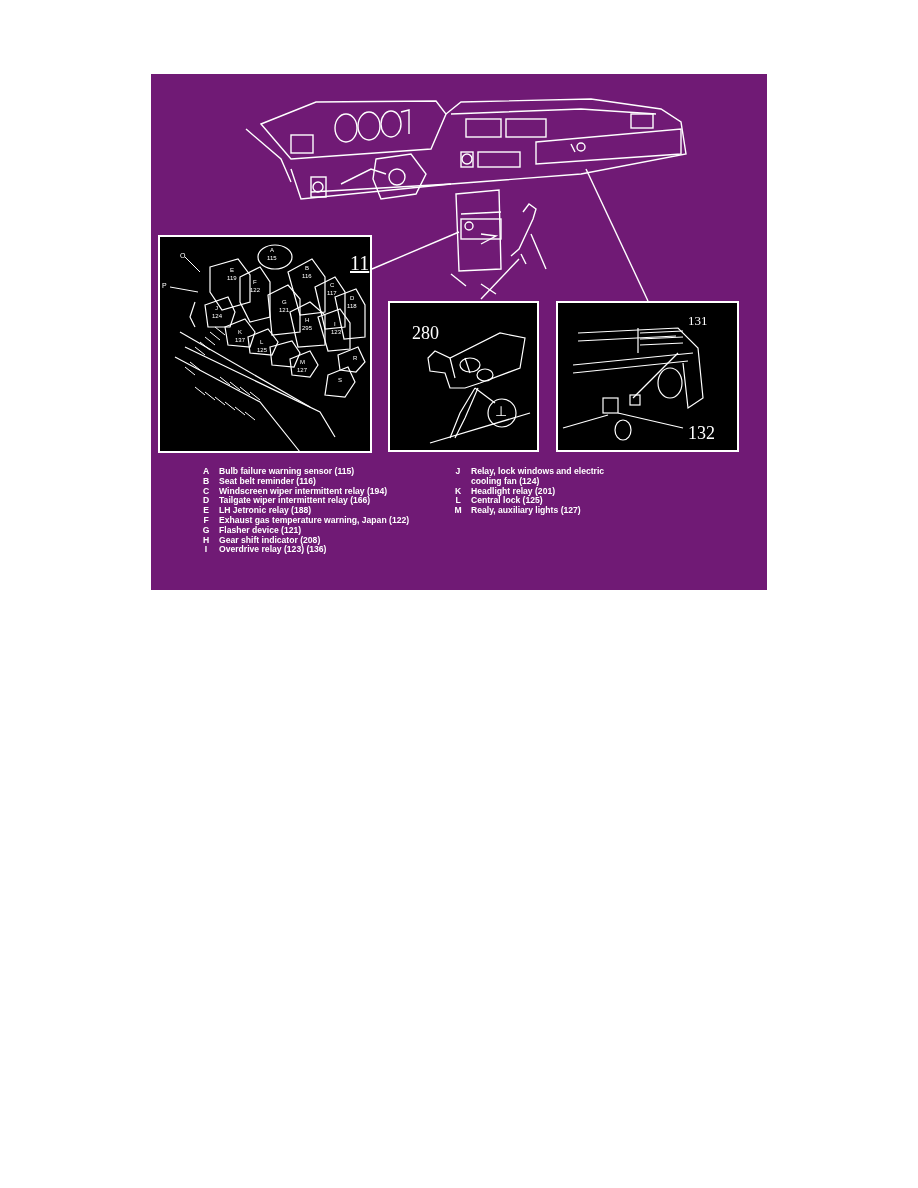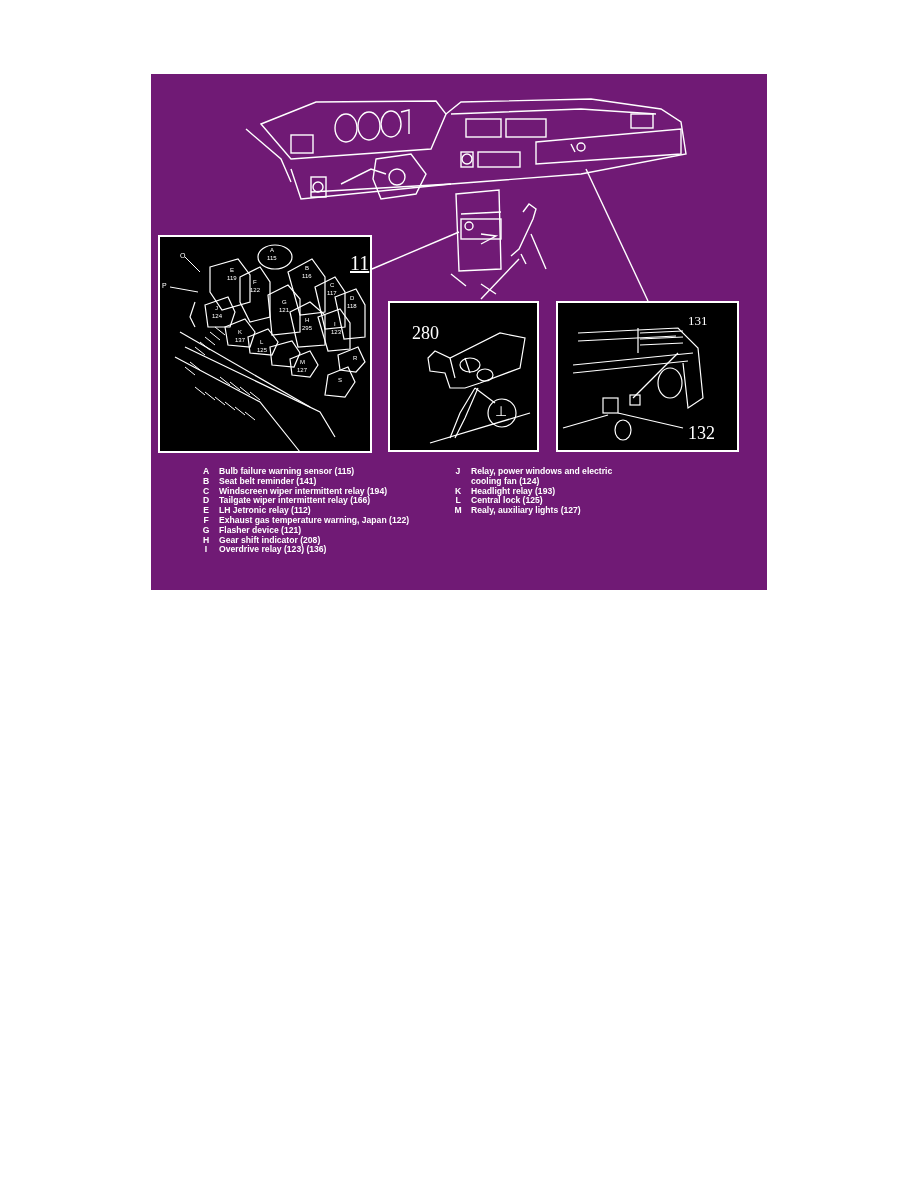--- a/index.html
+++ b/index.html
@@ -180,33 +180,33 @@
     </svg>
   </div>
 
   <div id="legend-left" class="legend">
     <div class="row">
         <span class="key">A</span>
         <span class="txt">Bulb failure warning sensor (115)</span>
       </div>
     <div class="row">
         <span class="key">B</span>
-        <span class="txt">Seat belt reminder (141)</span>
+        <span class="txt">Seat belt reminder (116)</span>
       </div>
     <div class="row">
         <span class="key">C</span>
         <span class="txt">Windscreen wiper intermittent relay (194)</span>
       </div>
     <div class="row">
         <span class="key">D</span>
         <span class="txt">Tailgate wiper intermittent relay (166)</span>
       </div>
     <div class="row">
         <span class="key">E</span>
-        <span class="txt">LH Jetronic relay (112)</span>
+        <span class="txt">LH Jetronic relay (188)</span>
       </div>
     <div class="row">
         <span class="key">F</span>
         <span class="txt">Exhaust gas temperature warning, Japan (122)</span>
       </div>
     <div class="row">
         <span class="key">G</span>
         <span class="txt">Flasher device (121)</span>
       </div>
     <div class="row">
@@ -215,29 +215,29 @@
       </div>
     <div class="row">
         <span class="key">I</span>
         <span class="txt">Overdrive relay (123) (136)</span>
       </div>
   </div>
 
   <div id="legend-right" class="legend">
     <div class="row">
         <span class="key">J</span>
-        <span class="txt">Relay, power windows and electric</span>
+        <span class="txt">Relay, lock windows and electric</span>
       </div>
     <div class="row">
         <span class="key"></span>
         <span class="txt">cooling fan (124)</span>
       </div>
     <div class="row">
         <span class="key">K</span>
-        <span class="txt">Headlight relay (193)</span>
+        <span class="txt">Headlight relay (201)</span>
       </div>
     <div class="row">
         <span class="key">L</span>
         <span class="txt">Central lock (125)</span>
       </div>
     <div class="row">
         <span class="key">M</span>
         <span class="txt">Realy, auxiliary lights (127)</span>
       </div>
   </div>

